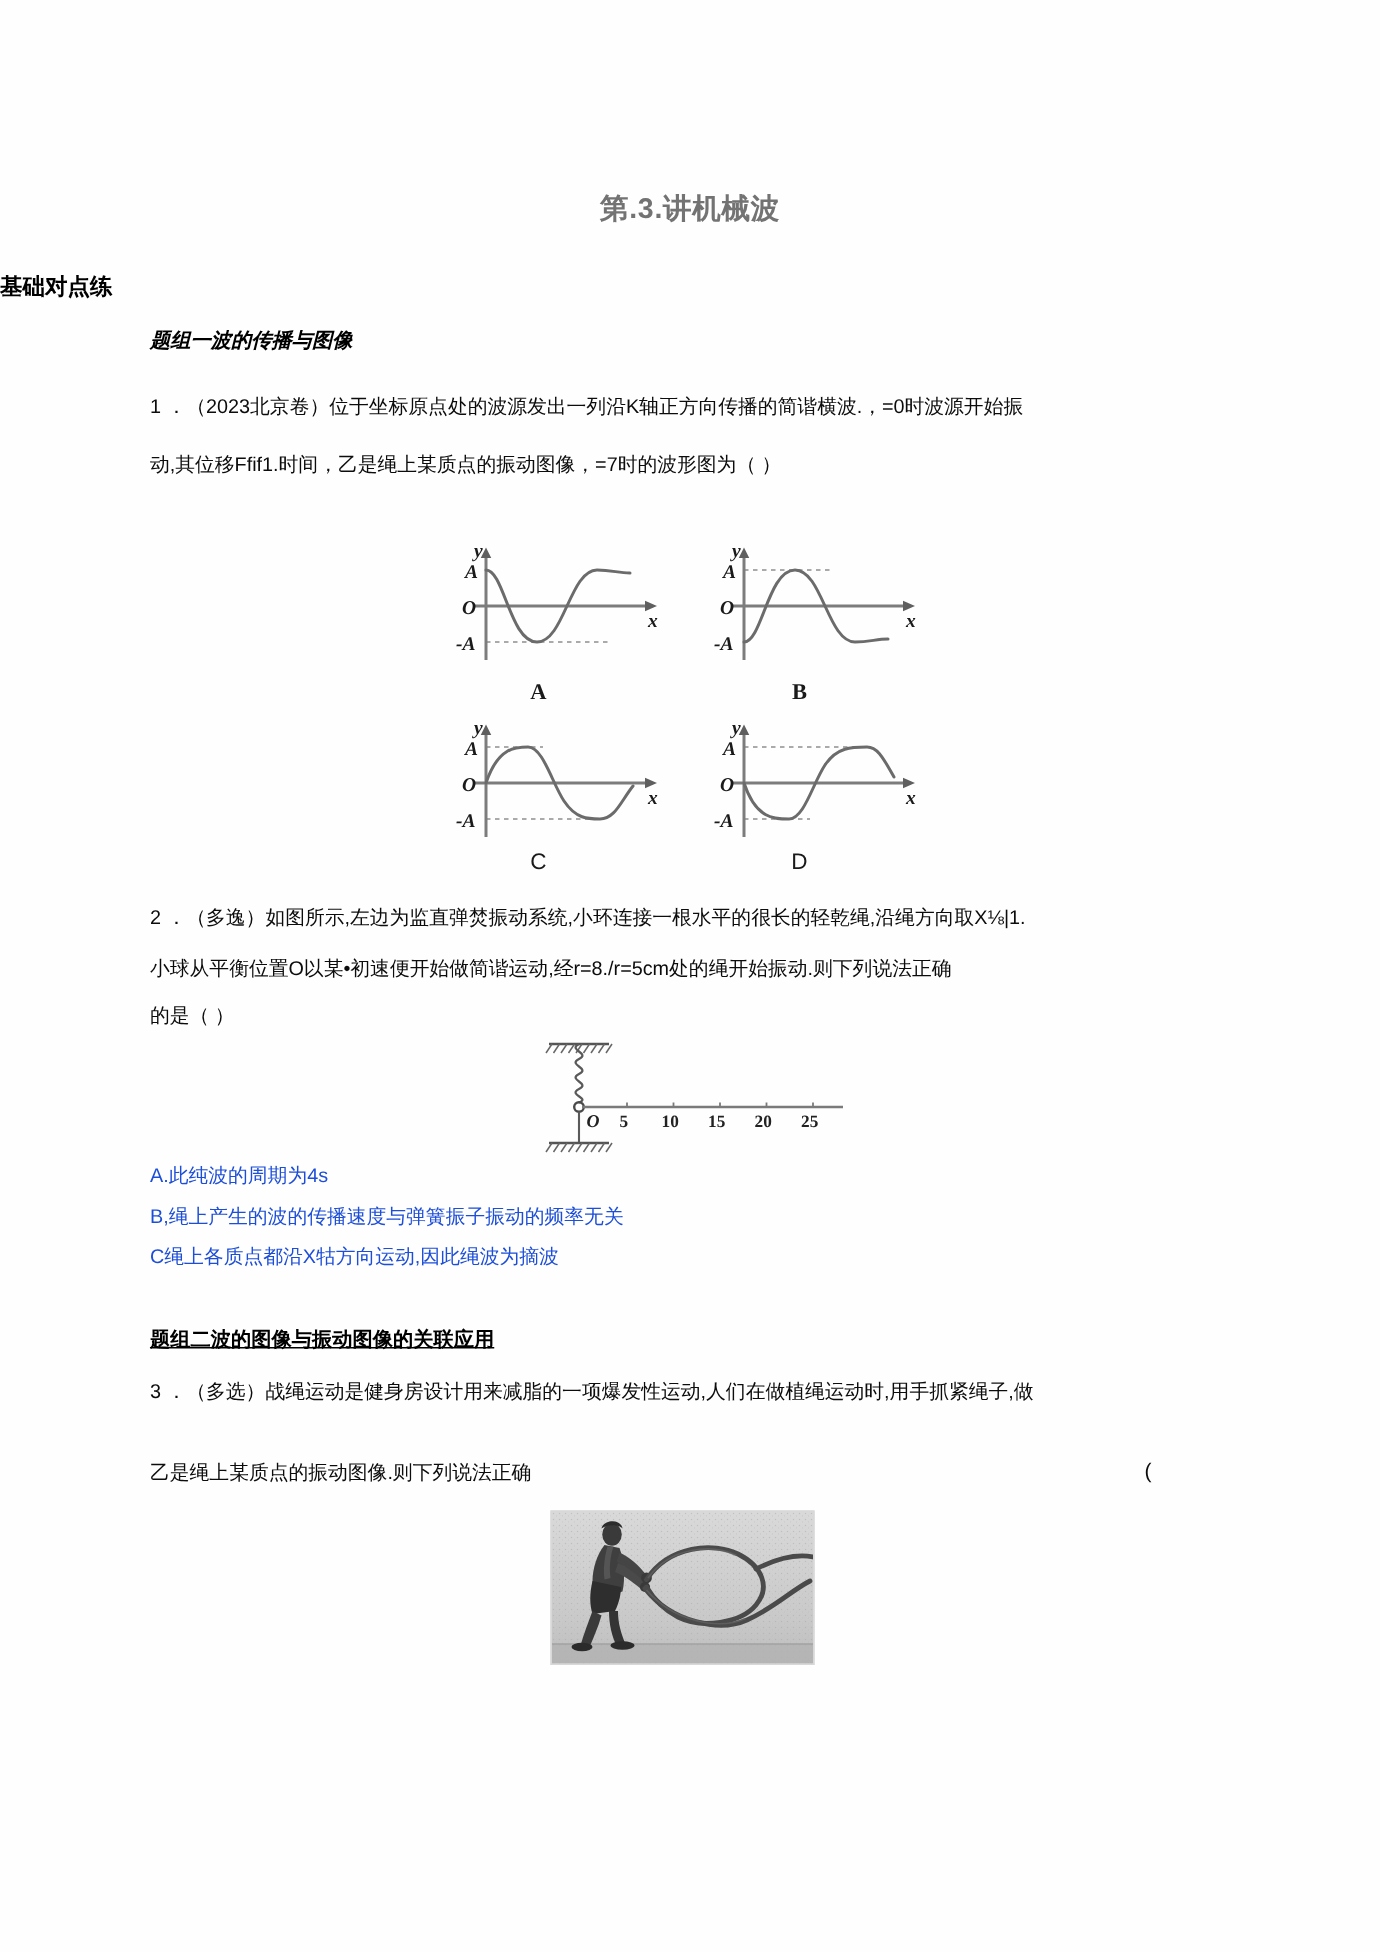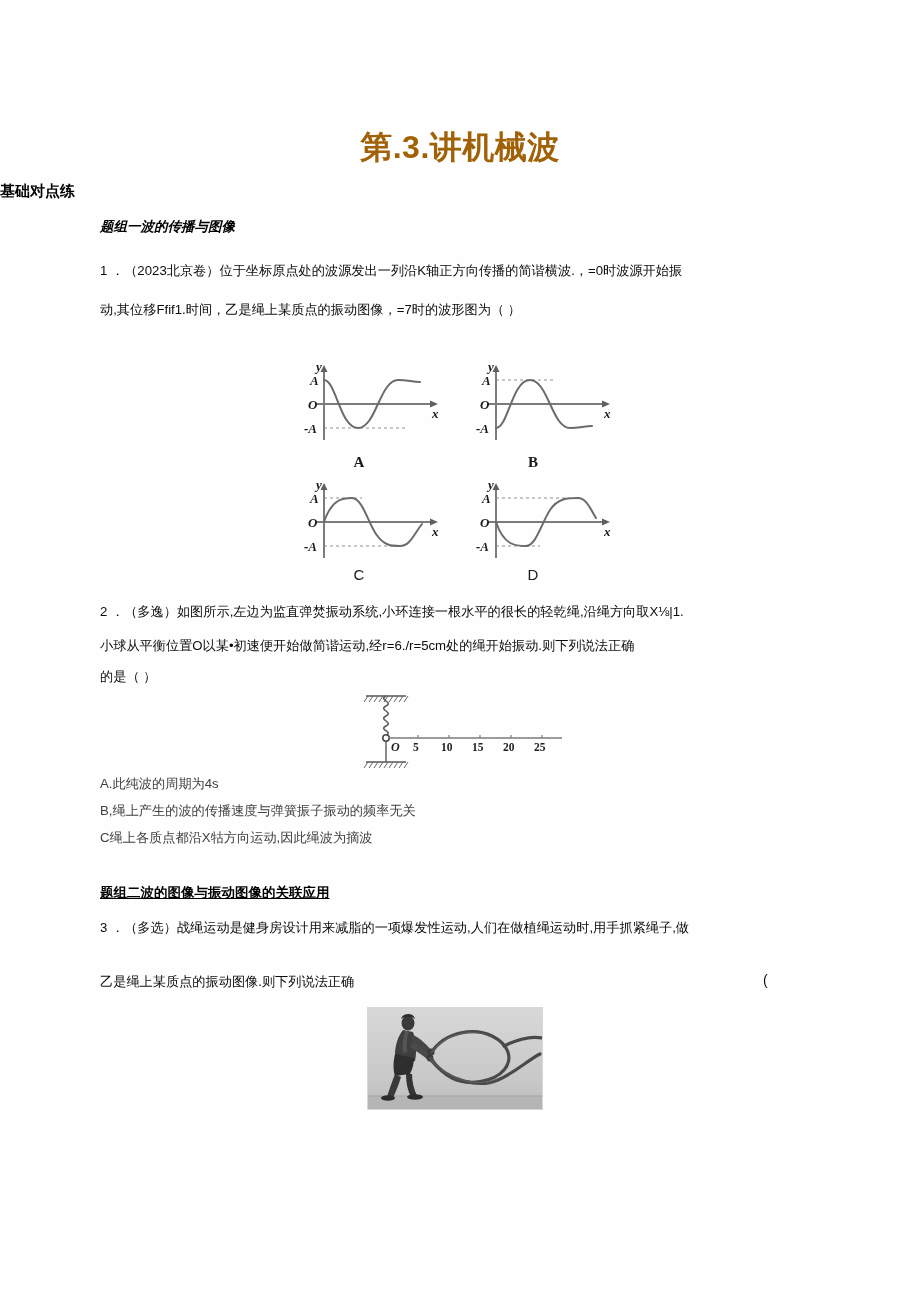--- a/index.html
+++ b/index.html
@@ -20,24 +20,24 @@
     inset: 0;
     background: #fefefe;
   }
 
   
   .doc-title {
     position: absolute;
     left: 0; right: 0;
     top: 126px;
     text-align: center;
-    font-size: 32px;
+    font-size: 19px;
     font-weight: 700;
     letter-spacing: 0.5px;
-    color: #a16207;
+    color: #737373;
   }
   .doc-subtitle {
     position: absolute;
     left: 0; right: 0;
     top: 182px;
     text-align: left;
     font-size: 15px;
     font-weight: 600;
     color: #000;
   }
@@ -57,21 +57,21 @@
     left: 100px;
     font-size: 13.2px;
     line-height: 1.35;
     color: #0c0c0c;
     white-space: nowrap;
   }
   .opt {
     position: absolute;
     left: 100px;
     font-size: 13.2px;
-    color: #404040;
+    color: #1d4ed8;
     white-space: nowrap;
   }
   .paren-right {
     position: absolute;
     font-size: 14px;
     color: #0c0c0c;
   }
 
   
   .fig-grid {
@@ -207,21 +207,21 @@
     </div>
 
     <div class="choice-label choice-serif" style="left:48px; top:96px;">A</div>
     <div class="choice-label choice-serif" style="left:222px; top:96px;">B</div>
     <div class="choice-label choice-sans" style="left:48px; top:208px;">C</div>
     <div class="choice-label choice-sans" style="left:222px; top:208px;">D</div>
   </div>
 
   <div class="qline" style="top:603px;">2 ．（多逸）如图所示,左边为监直弹焚振动系统,小环连接一根水平的很长的轻乾绳,沿绳方向取X⅛|1.</div>
 
-  <div class="qline" style="top:637px;">小球从平衡位置O以某•初速便开始做简谐运动,经r=6./r=5cm处的绳开始振动.则下列说法正确</div>
+  <div class="qline" style="top:637px;">小球从平衡位置O以某•初速便开始做简谐运动,经r=8./r=5cm处的绳开始振动.则下列说法正确</div>
 
   <div class="qline" style="top:668px;">的是（ ）</div>
 
   <div class="spring-fig">
     <svg width="205" height="80" viewBox="0 0 205 80">
 
       <g>
         <line x1="8" y1="4" x2="48" y2="4" stroke="#555" stroke-width="1.6"></line>
         <line x1="10" y1="4" x2="6" y2="10" stroke="#666" stroke-width="1"></line>
         <line x1="15" y1="4" x2="11" y2="10" stroke="#666" stroke-width="1"></line>

